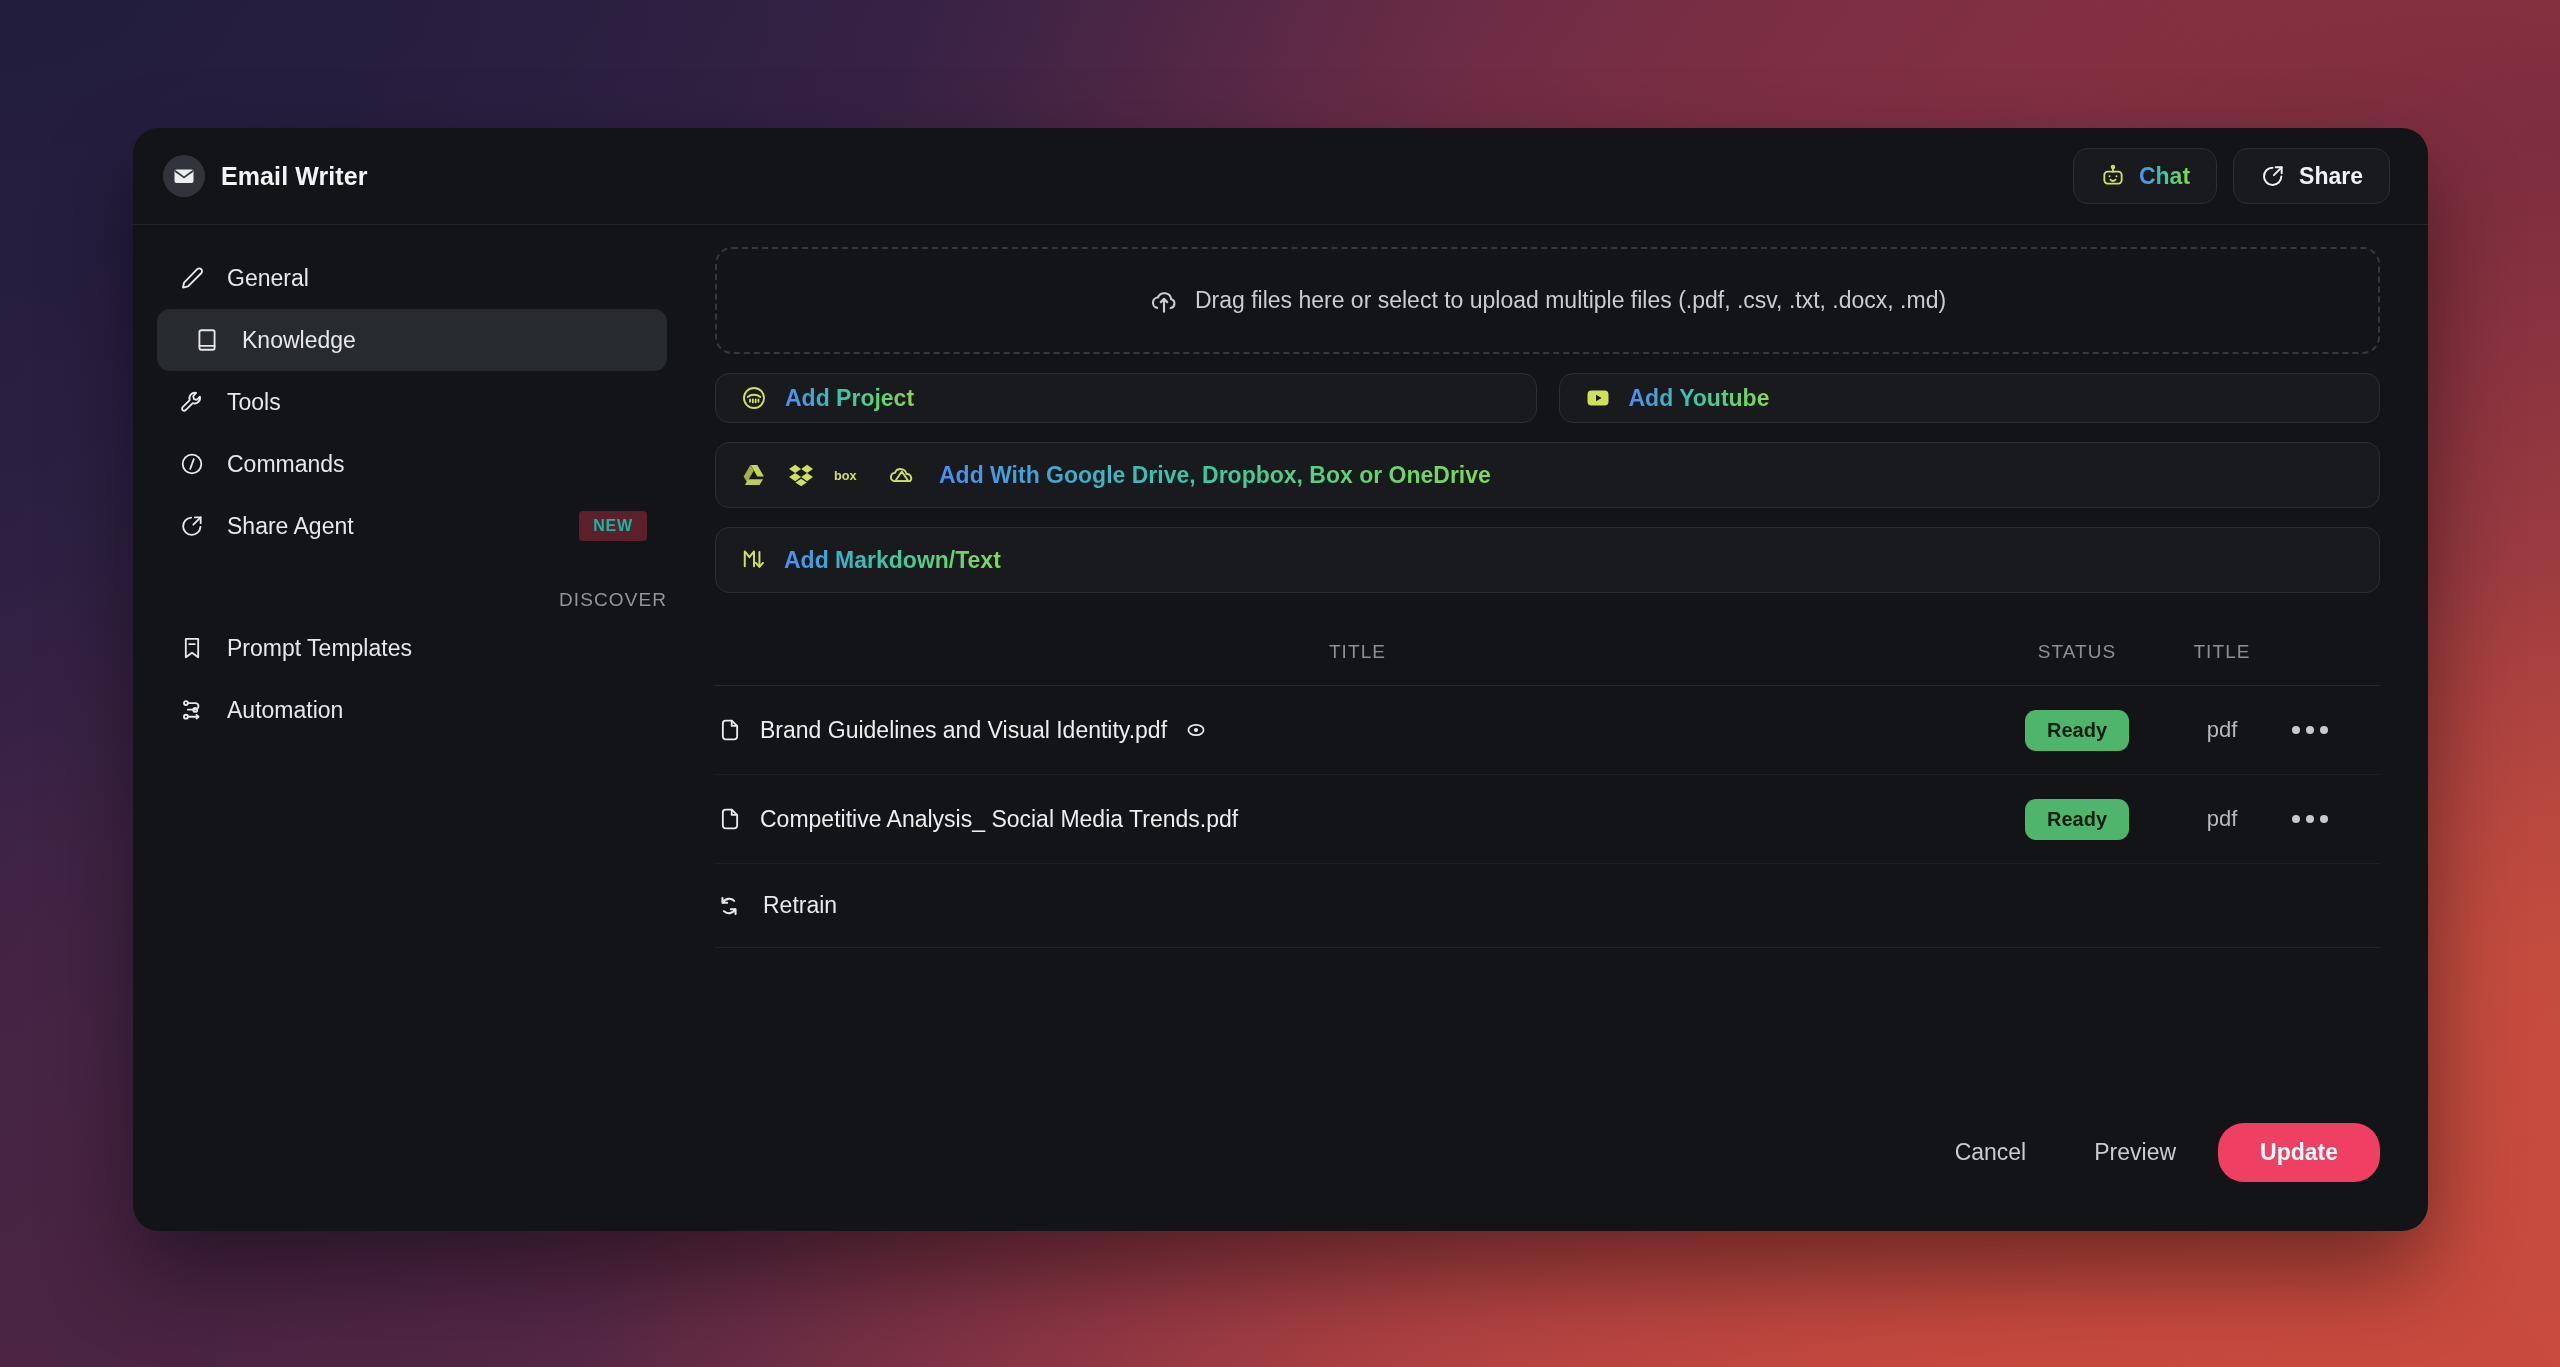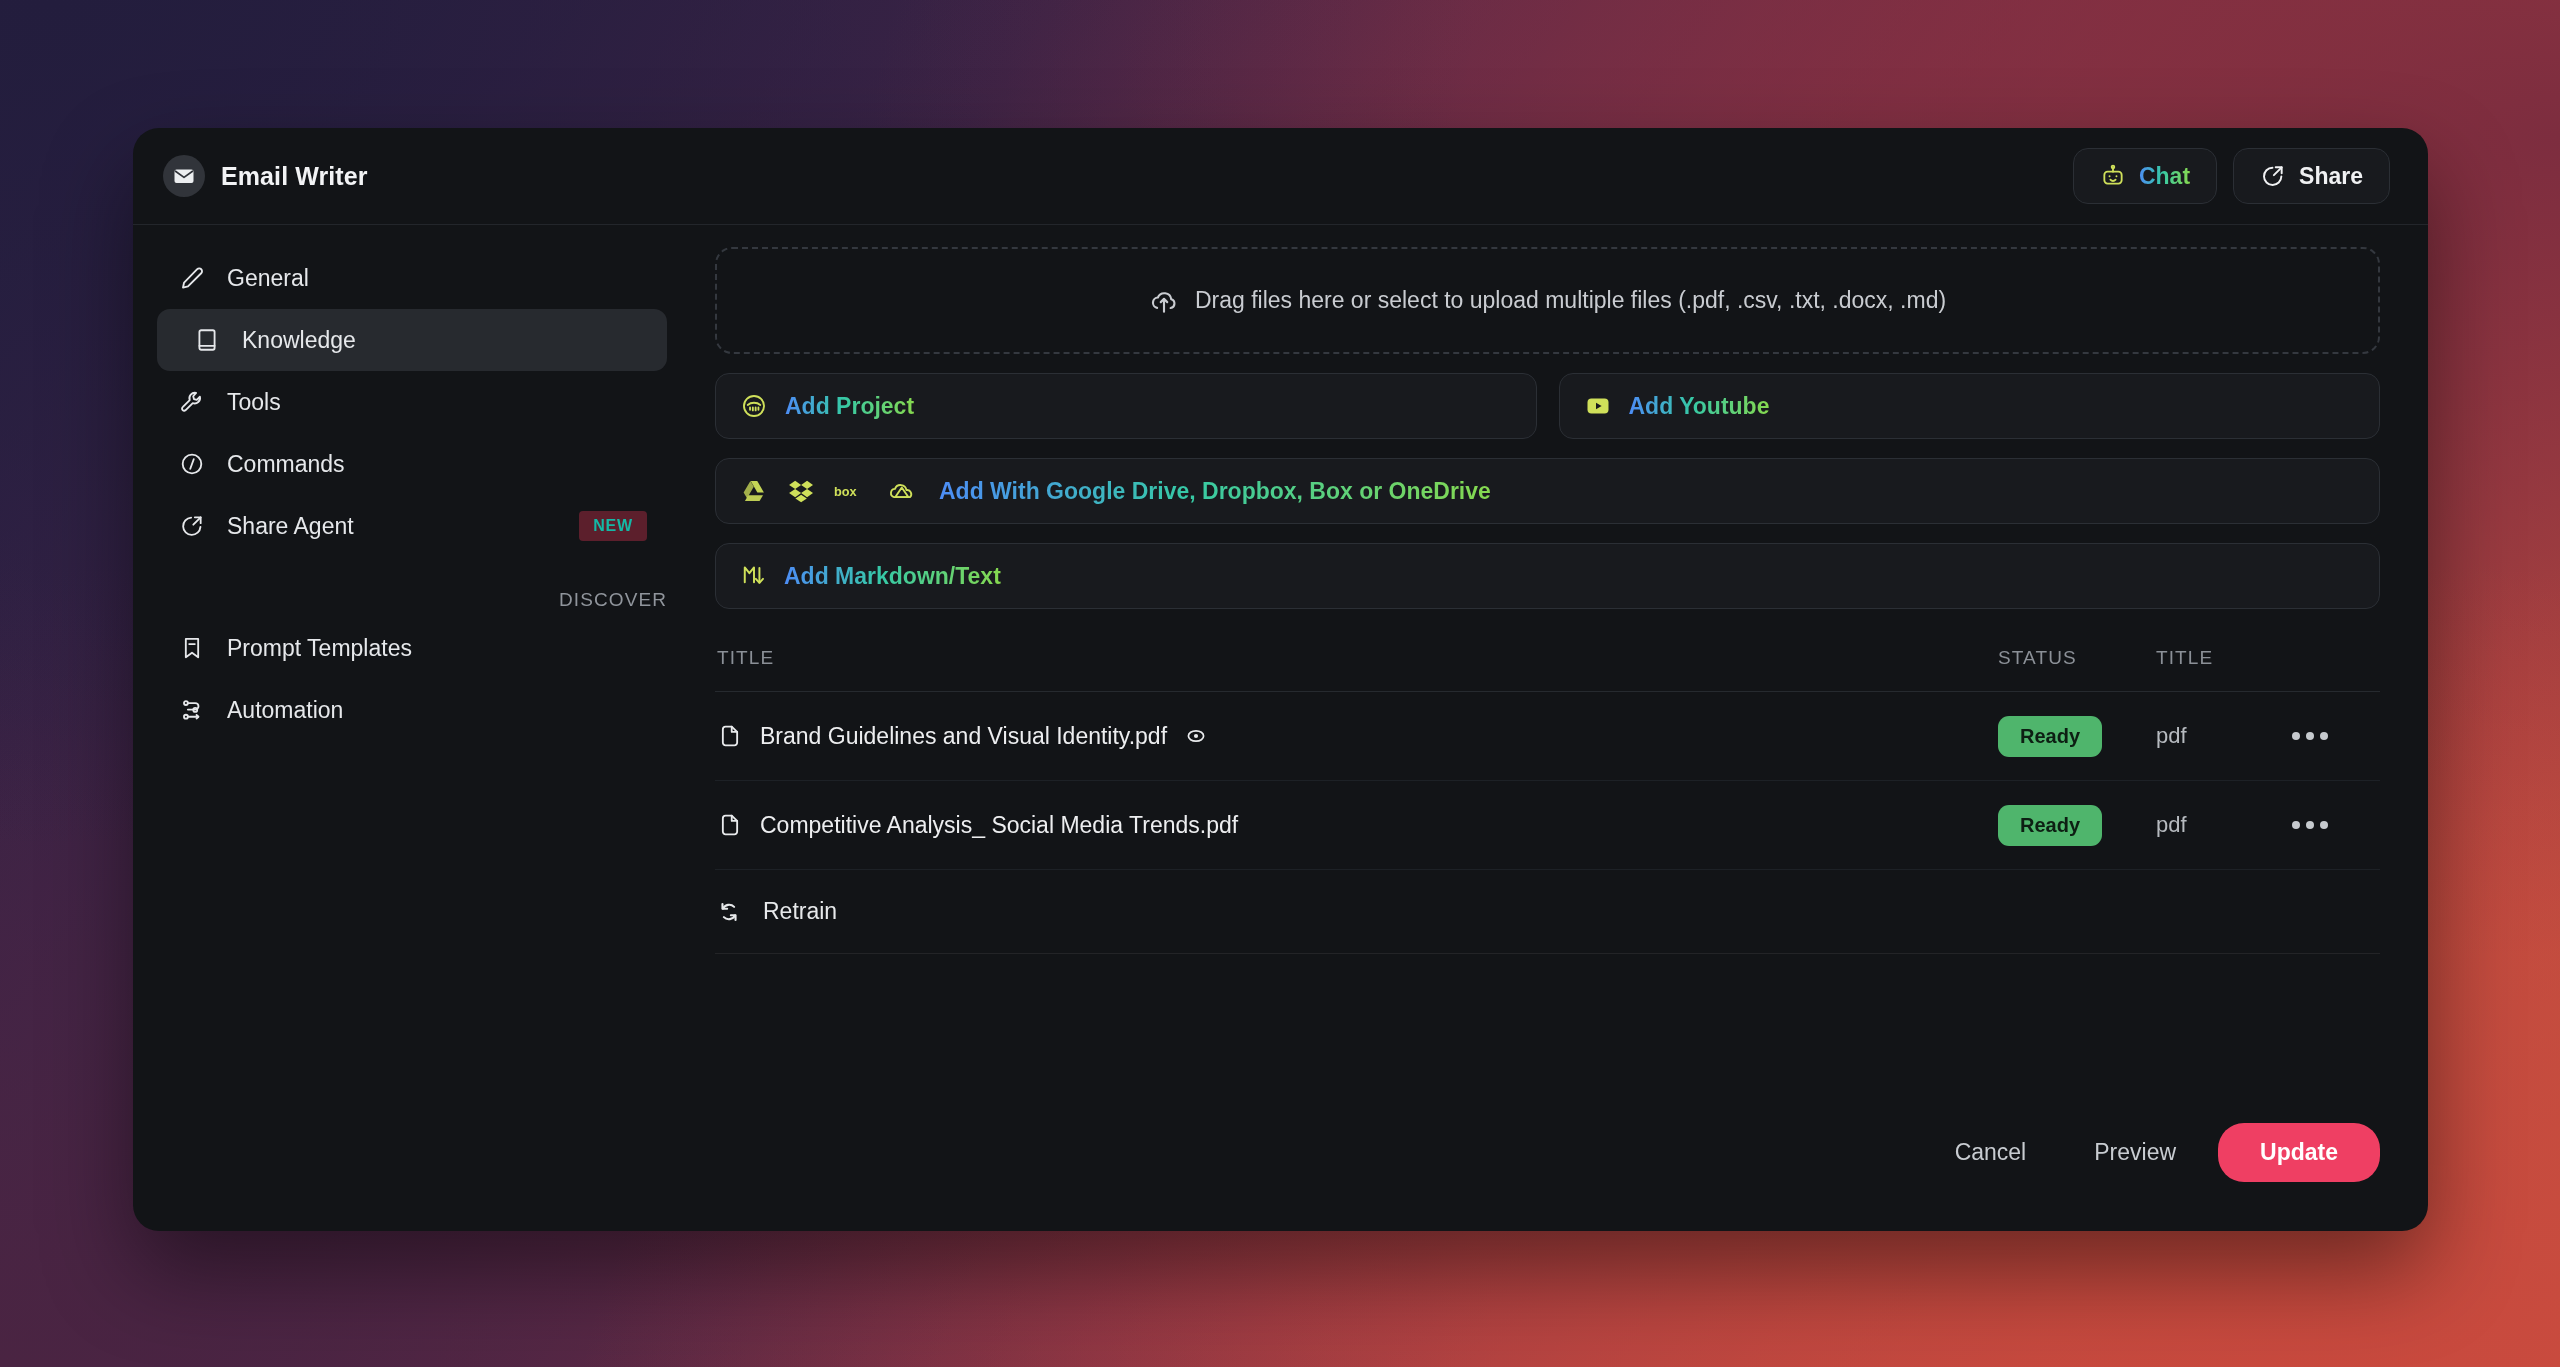--- a/index.html
+++ b/index.html
@@ -153,21 +153,21 @@
     cursor: pointer;
   }
 
   #add-row {
     display: flex;
     gap: 22px;
     margin-top: 19px;
   }
   .add-card {
     flex: 1;
-    height: 66px;
+    height: 50px;
     border: 1px solid #2b2f35;
     border-radius: 14px;
     background: #181a1e;
     display: flex;
     align-items: center;
     gap: 17px;
     padding: 0 24px;
     cursor: pointer;
     font-size: 23px;
     font-weight: bold;
@@ -182,21 +182,21 @@
     gap: 16px;
     padding: 12px 24px;
     margin-top: 19px;
     cursor: pointer;
     font-size: 23px;
     font-weight: bold;
   }
   .cloud-icons { display: flex; align-items: center; gap: 19px; margin-right: 6px; }
 
   
-  #table { margin-top: 38px; }
+  #table { margin-top: 48px; text-align: center; }
   .t-head {
     display: flex;
     align-items: center;
     font-size: 19px;
     letter-spacing: 1.1px;
     color: #8b9097;
     padding: 0 0 22px 0;
     border-bottom: 1px solid #262a2f;
   }
   .c-title { flex: 1; padding-left: 2px; }

